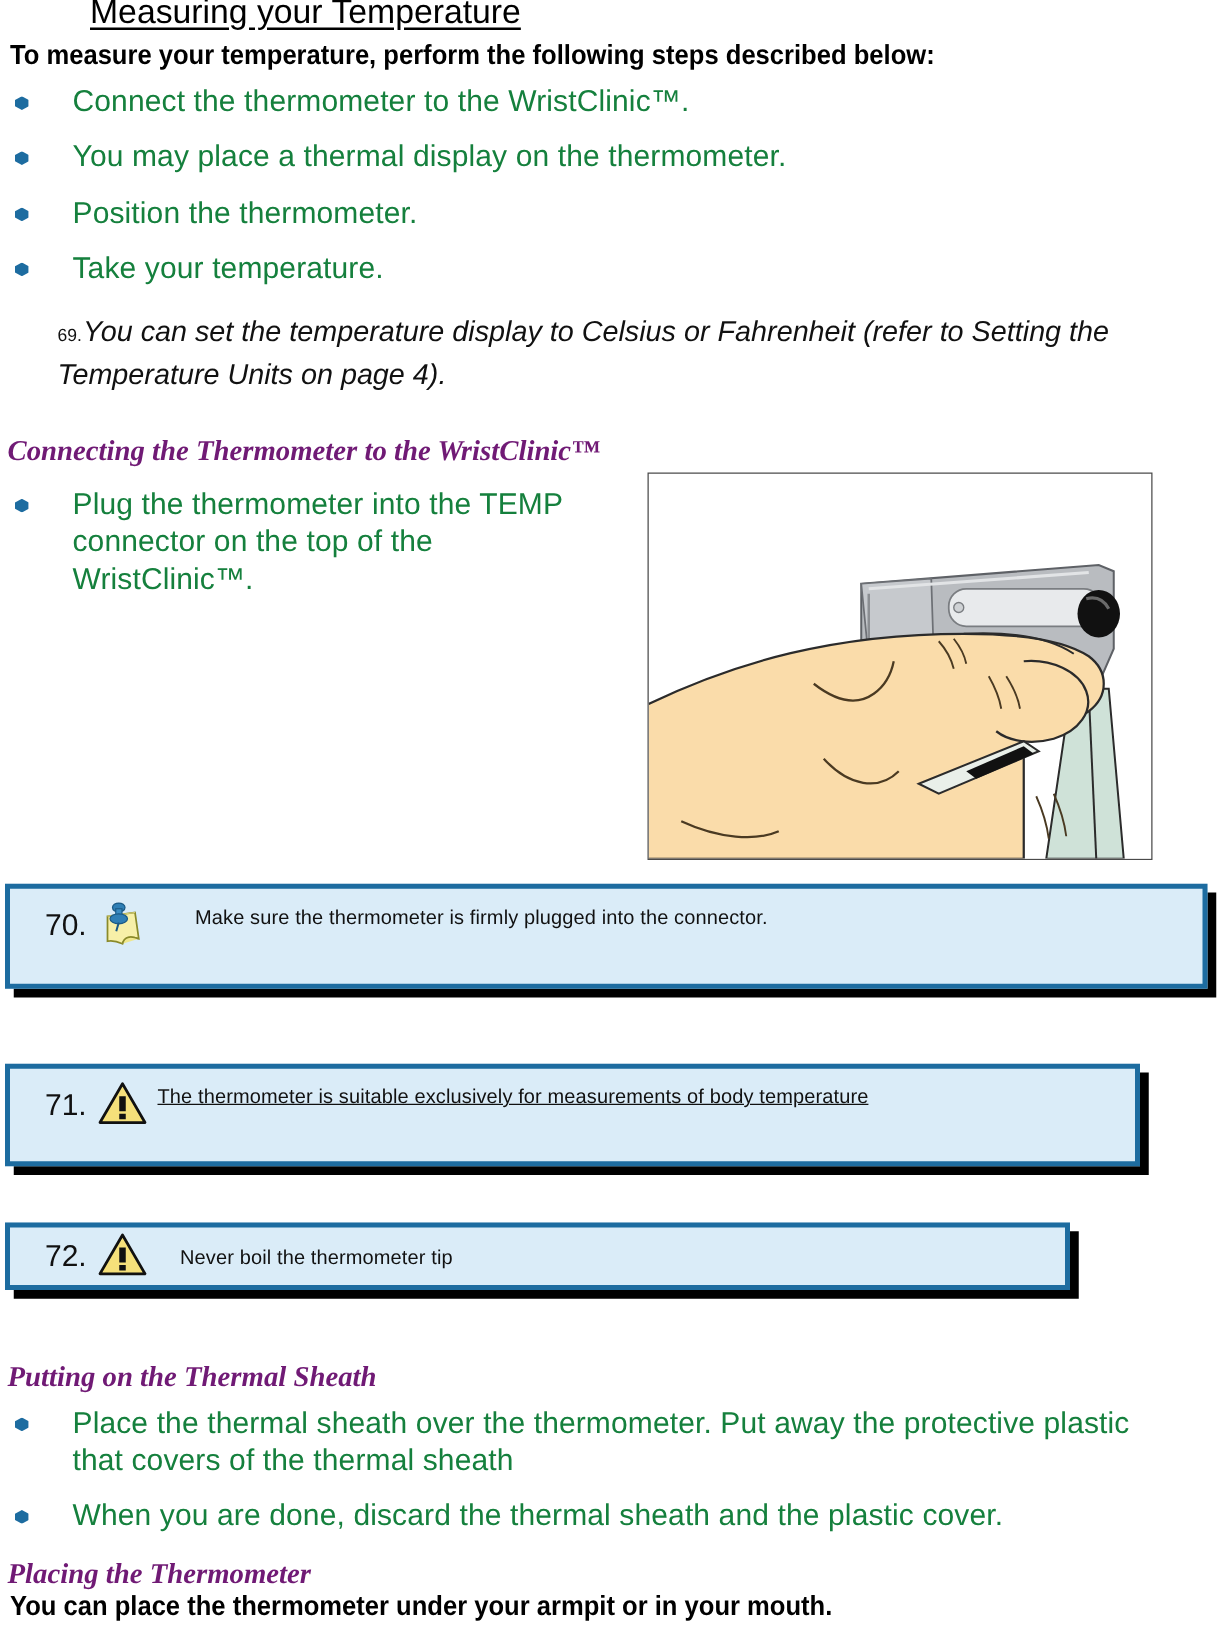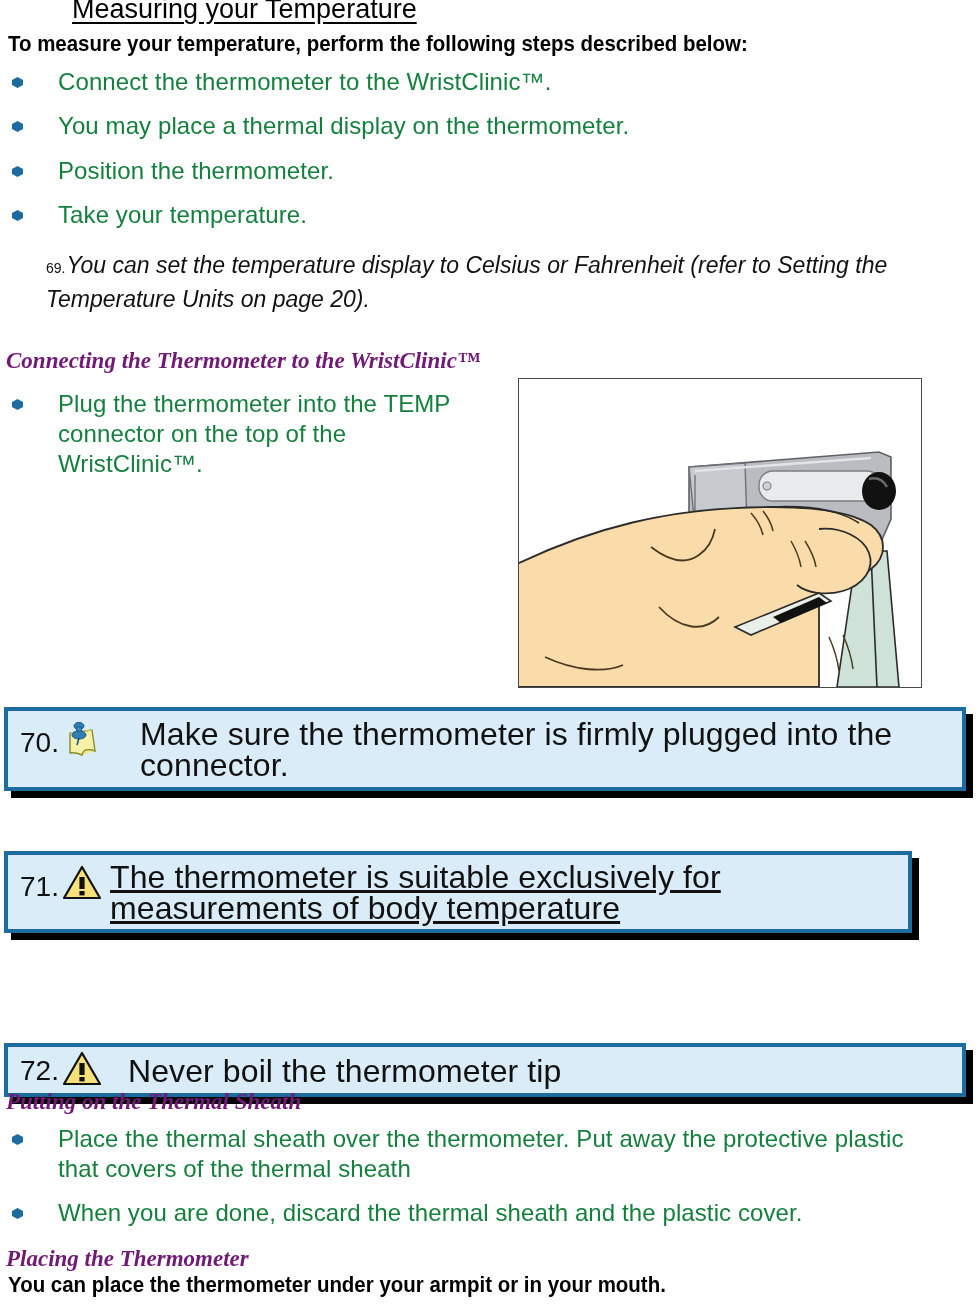--- a/index.html
+++ b/index.html
@@ -145,45 +145,45 @@
     box-sizing: border-box;
     background: #daecf8;
     border: 4px solid #1d6ca0;
     box-shadow: 7px 7px 0 0 #000000;
     display: flex;
     align-items: flex-start;
     padding: 10px 8px 8px 8px;
   }
   .callout-num {
     font-family: "Liberation Sans", sans-serif;
-    font-size: 28px;
+    font-size: 24px;
     font-weight: 400;
     color: #111;
     flex: 0 0 auto;
     margin-top: 6px;
-    margin-left: 4px;
+    margin-left: 20px;
     width: 42px;
   }
   .callout-icon {
     flex: 0 0 auto;
     width: 44px;
     margin-top: 0px;
   }
   .callout-text {
     font-family: "Liberation Sans", sans-serif;
-    font-size: 32px;
+    font-size: 16px;
     font-weight: 300;
     line-height: 31px;
     color: #111;
     margin-left: 14px;
     letter-spacing: 0.1px;
   }
   #callout-note    { left: 4px; top: 707px; width: 962px; height: 84px; }
   #callout-warn-1  { left: 4px; top: 851px; width: 908px; height: 82px; }
-  #callout-warn-2  { left: 4px; top: 1043px; width: 962px; height: 54px; align-items: center; }
+  #callout-warn-2  { left: 4px; top: 978px; width: 852px; height: 54px; align-items: center; }
   #callout-warn-2 .callout-num { margin-top: 0; }
   #callout-note .callout-text  { margin-left: 34px; margin-top: -2px; }
   #callout-warn-1 .callout-text{ margin-left: 4px; margin-top: -3px; text-decoration: underline; }
   #callout-warn-2 .callout-text{ margin-left: 22px; margin-top: 0px; }
   #callout-warn-2 .callout-icon{ margin-top: 0; }
 
   
   #b-place  { left: 12px; top: 1124px; width: 930px; }
   #b-done   { left: 12px; top: 1198px; width: 960px; }
   #b-place .bullet-text, #b-done .bullet-text { margin-left: 35px; }
@@ -222,21 +222,21 @@
   <div class="bullet-row" id="b3">
     <span class="bullet-dot"></span>
     <span class="bullet-text">Position the thermometer.</span>
   </div>
   <div class="bullet-row" id="b4">
     <span class="bullet-dot"></span>
     <span class="bullet-text">Take your temperature.</span>
   </div>
 
   <div class="numbered-note">
-    <span class="num">69.</span><span>You can set the temperature display to Celsius or Fahrenheit (refer to Setting the Temperature Units on page 20).</span>
+    <span class="num">69.</span><span>You can set the temperature display to Celsius or Fahrenheit (refer to Setting the Temperature Units on page 4).</span>
   </div>
 
   <div class="sub-heading" id="h-connect">Connecting the Thermometer to the WristClinic™</div>
 
   <div class="bullet-row" id="b-plug">
     <span class="bullet-dot"></span>
     <span class="bullet-text">Plug the thermometer into the TEMP connector on the top of the WristClinic™.</span>
   </div>
 
   <div class="figure">

